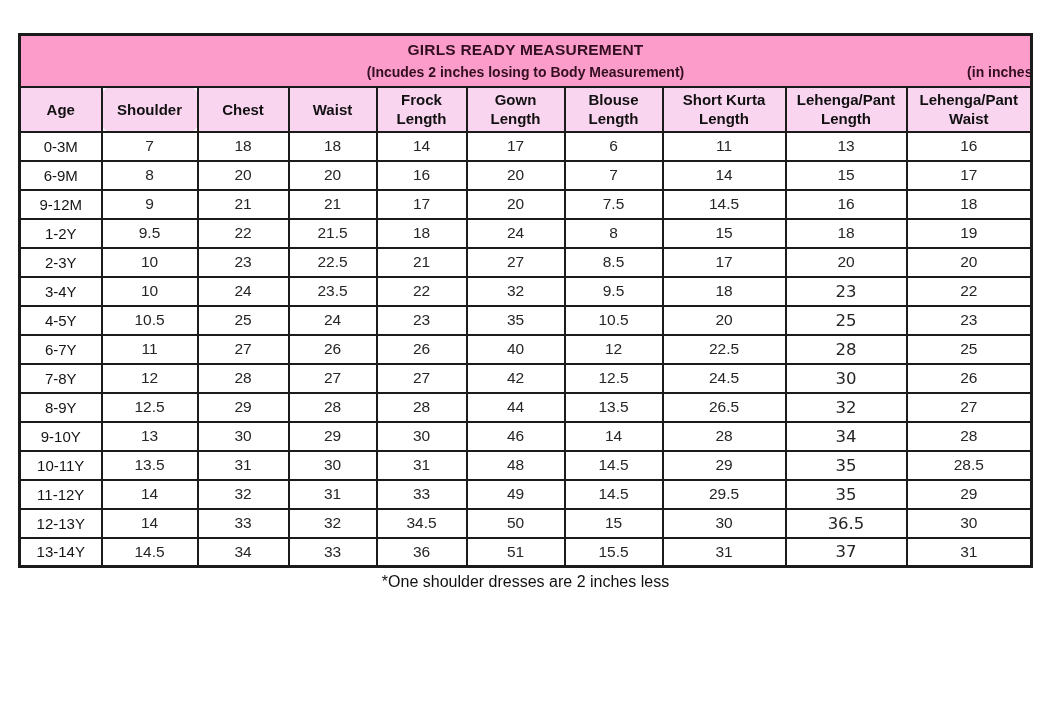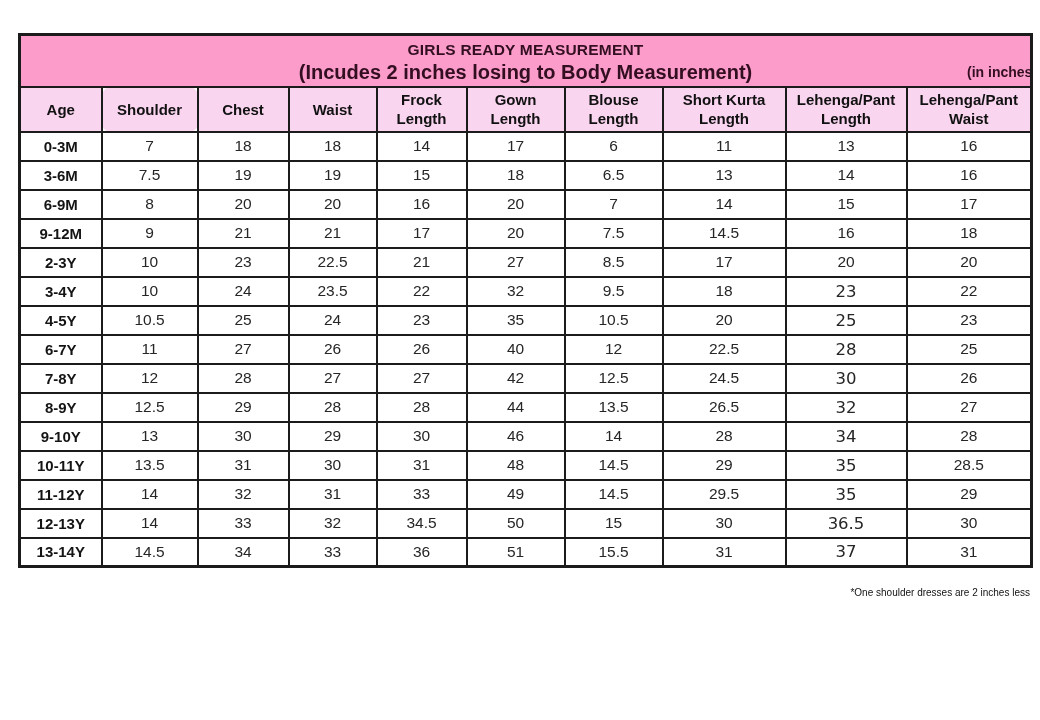--- a/index.html
+++ b/index.html
@@ -30,54 +30,54 @@
     position: relative;
     padding: 3px 0 2px 0;
     margin-top: 40px;
   }
   .banner-title {
     font-size: 15.5px; font-weight: bold; letter-spacing: 0.2px;
     text-align: center; line-height: 22px;
   }
   .banner-line2 { position: relative; height: 22px; line-height: 22px; }
   .banner-subtitle {
-    font-size: 20px; font-weight: bold; text-align: center; display: block;
+    font-size: 14px; font-weight: bold; text-align: center; display: block;
   }
   .banner-unit {
     position: absolute; right: -7px; top: 0;
     font-size: 14px; font-weight: bold; white-space: nowrap;
   }
 
   
   th.colhead {
     height: 45px;
     font-size: 15px; font-weight: bold; color: #111;
     line-height: 19px;
     padding: 2px 1px;
   }
 
   
   td.age {
-    font-size: 15px; font-weight: bold; color: #141414;
+    font-size: 15px; font-weight: normal; color: #141414;
     height: 29px;
   }
   td.val {
     font-size: 15.5px; font-weight: normal; color: #262626;
     height: 29px;
   }
   td.val.alt {
     font-family: "DejaVu Sans", sans-serif;
     font-size: 16.5px;
   }
 
   .footnote {
-    margin-top: 19px;
+    margin-top: 5px;
     padding-left: 3px;
-    font-size: 10px; color: #111;
-    text-align: right;
+    font-size: 16px; color: #111;
+    text-align: center;
   }
 </style>
 </head>
 <body>
 
 <div class="page">
   <table class="size-chart">
     <colgroup>
       <col style="width:82px">
         <col style="width:96px">
@@ -120,32 +120,20 @@
           <td class="val">18</td>
           <td class="val">18</td>
           <td class="val">14</td>
           <td class="val">17</td>
           <td class="val">6</td>
           <td class="val">11</td>
           <td class="val">13</td>
           <td class="val">16</td>
         </tr>
         <tr>
-          <td class="age">3-6M</td>
-          <td class="val">7.5</td>
-          <td class="val">19</td>
-          <td class="val">19</td>
-          <td class="val">15</td>
-          <td class="val">18</td>
-          <td class="val">6.5</td>
-          <td class="val">13</td>
-          <td class="val">14</td>
-          <td class="val">16</td>
-        </tr>
-        <tr>
           <td class="age">6-9M</td>
           <td class="val">8</td>
           <td class="val">20</td>
           <td class="val">20</td>
           <td class="val">16</td>
           <td class="val">20</td>
           <td class="val">7</td>
           <td class="val">14</td>
           <td class="val">15</td>
           <td class="val">17</td>
@@ -154,20 +142,32 @@
           <td class="age">9-12M</td>
           <td class="val">9</td>
           <td class="val">21</td>
           <td class="val">21</td>
           <td class="val">17</td>
           <td class="val">20</td>
           <td class="val">7.5</td>
           <td class="val">14.5</td>
           <td class="val">16</td>
           <td class="val">18</td>
+        </tr>
+        <tr>
+          <td class="age">1-2Y</td>
+          <td class="val">9.5</td>
+          <td class="val">22</td>
+          <td class="val">21.5</td>
+          <td class="val">18</td>
+          <td class="val">24</td>
+          <td class="val">8</td>
+          <td class="val">15</td>
+          <td class="val">18</td>
+          <td class="val">19</td>
         </tr>
         <tr>
           <td class="age">2-3Y</td>
           <td class="val">10</td>
           <td class="val">23</td>
           <td class="val">22.5</td>
           <td class="val">21</td>
           <td class="val">27</td>
           <td class="val">8.5</td>
           <td class="val">17</td>

